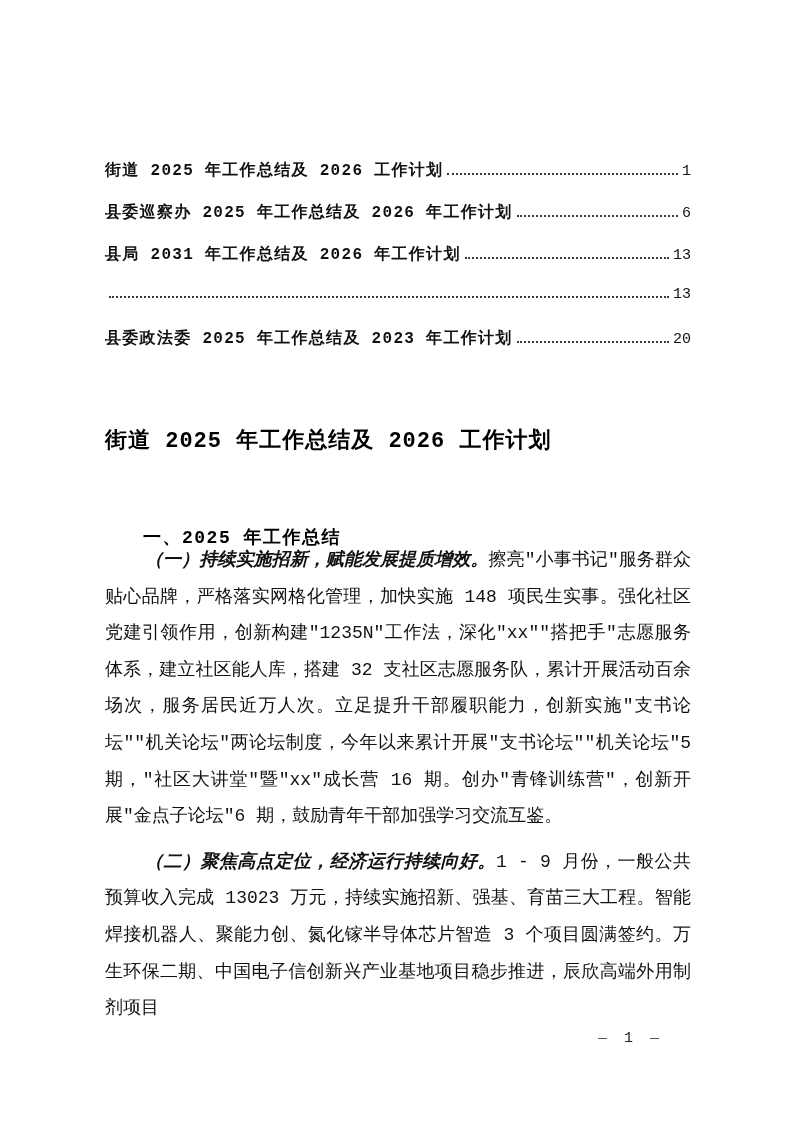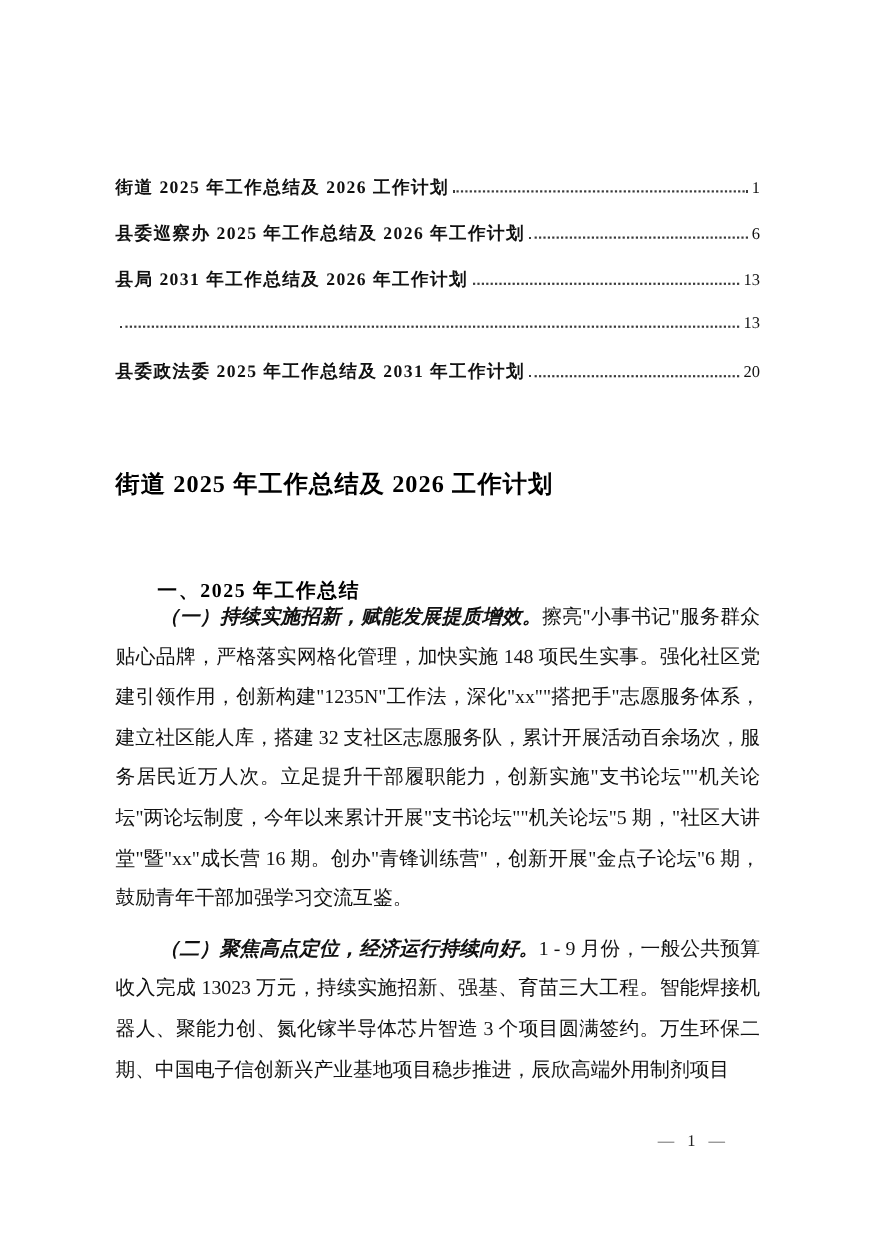--- a/index.html
+++ b/index.html
@@ -6,21 +6,21 @@
     margin: 0;
     padding: 0;
     background: #ffffff;
   }
   .page {
     position: relative;
     width: 793px;
     height: 1122px;
     background: #ffffff;
     color: #1a1a1a;
-    font-family: Liberation Serif, serif;
+    font-family: Liberation Mono, monospace;
     overflow: hidden;
   }
 
   
   .toc {
     position: absolute;
     left: 105px;
     top: 160px;
     width: 586px;
   }
@@ -123,21 +123,21 @@
     <div class="toc-row">
       <span class="toc-label">县局 2031 年工作总结及 2026 年工作计划</span>
       <span class="toc-leader"></span>
       <span class="toc-page">13</span>
     </div>
     <div class="toc-row">
       <span class="toc-leader"></span>
       <span class="toc-page">13</span>
     </div>
     <div class="toc-row">
-      <span class="toc-label">县委政法委 2025 年工作总结及 2031 年工作计划</span>
+      <span class="toc-label">县委政法委 2025 年工作总结及 2023 年工作计划</span>
       <span class="toc-leader"></span>
       <span class="toc-page">20</span>
     </div>
   </div>
 
   <h1 class="doc-title">街道 2025 年工作总结及 2026 工作计划</h1>
 
   <h2 class="section-heading">一、2025 年工作总结</h2>
 
   <div class="body-text">

